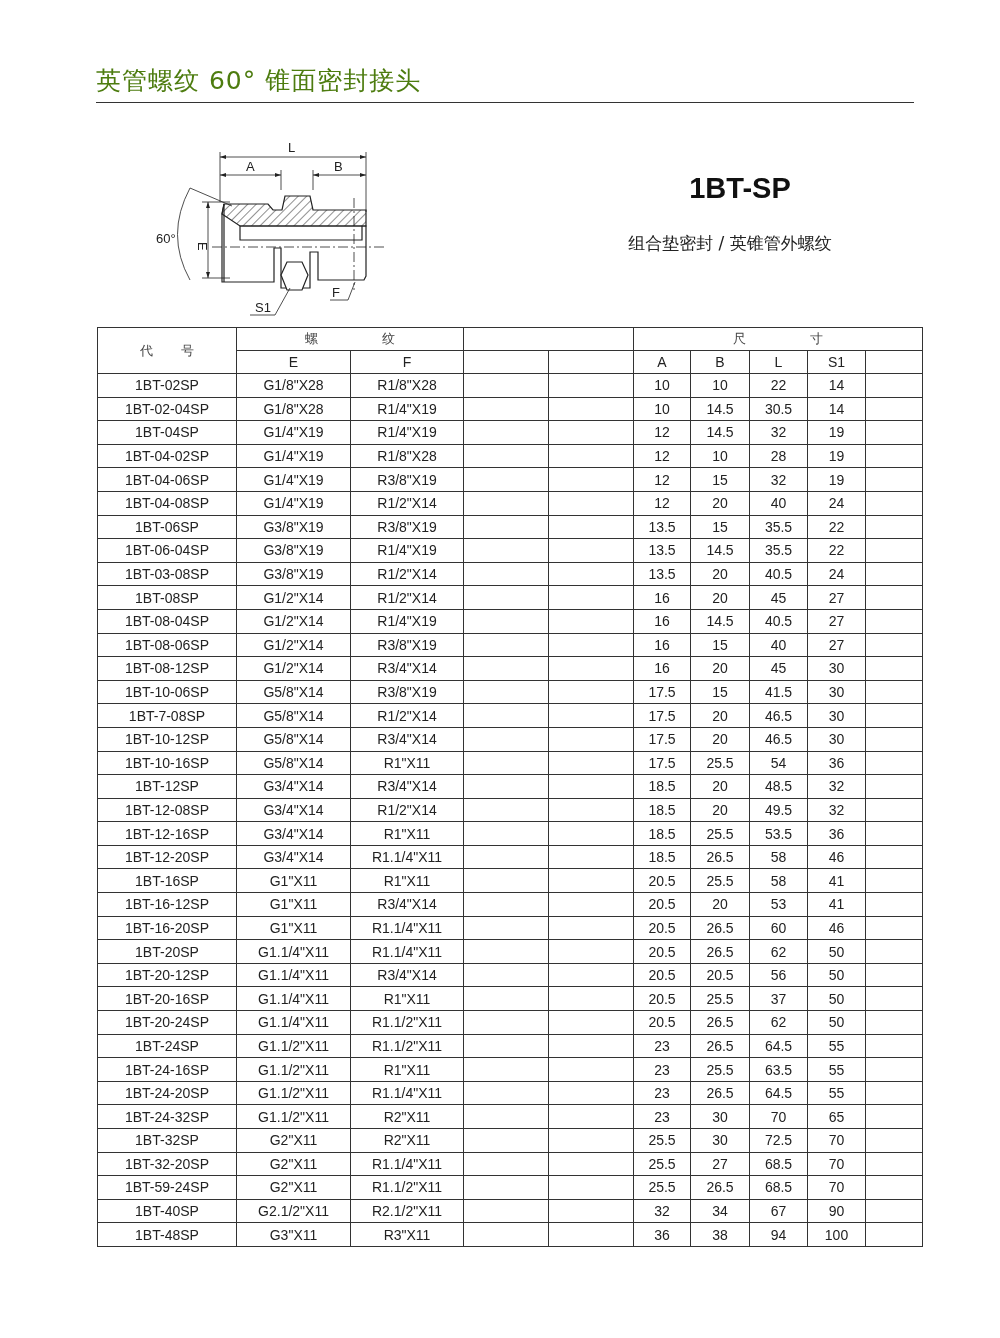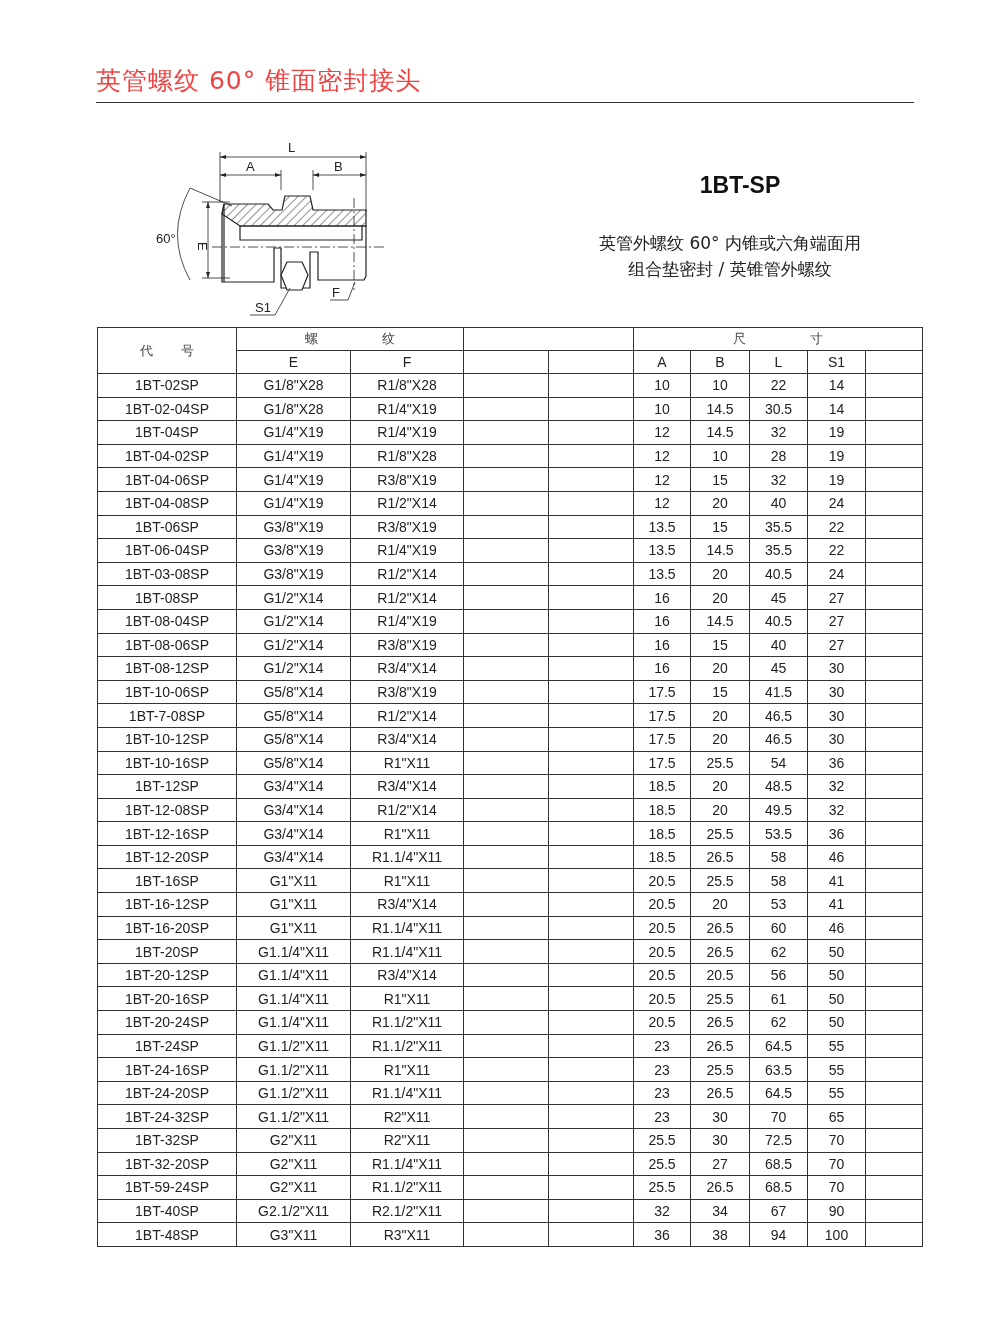--- a/index.html
+++ b/index.html
@@ -1,23 +1,23 @@
 <!DOCTYPE html>
 <html><head>
 <meta charset="utf-8">
 <style>
   html, body { margin: 0; padding: 0; background: #ffffff; }
   body { width: 1000px; height: 1338px; position: relative; overflow: hidden;
          font-family: "Liberation Sans", "DejaVu Sans", sans-serif; color: #1a1a1a; }
   .page-title { position: absolute; left: 96px; top: 64px; font-size: 25px; letter-spacing: 1px;
-                font-family: "DejaVu Sans", sans-serif; font-weight: normal; color: #ef4444; }
+                font-family: "DejaVu Sans", sans-serif; font-weight: normal; color: #4d7c0f; }
   .title-rule { position: absolute; left: 96px; top: 102px; width: 818px; height: 1px; background: #333; }
   .diagram { position: absolute; left: 150px; top: 140px; width: 250px; height: 180px; }
   .model-code { position: absolute; left: 560px; top: 172px; width: 360px; text-align: center;
-                font-size: 23px; font-weight: bold; color: #111; }
+                font-size: 29px; font-weight: bold; color: #111; }
   .desc { position: absolute; left: 540px; top: 230px; width: 380px; text-align: center;
           font-size: 17px; line-height: 26px; font-family: "DejaVu Sans", sans-serif; color: #222; }
   table.spec { position: absolute; left: 97px; top: 327px; border-collapse: collapse;
                font-size: 14px; color: #222; }
   table.spec td { border: 1.3px solid #333; text-align: center; padding: 0; height: 22.6px; white-space: nowrap; }
   table.spec tr.hdr1 td { height: 22px; font-family: "DejaVu Sans", sans-serif; font-size: 13px; color: #444; }
   table.spec tr.hdr2 td { height: 22px; }
   .c-code { width: 110px; } .c-e { width: 113px; } .c-f { width: 112px; }
   .c-x1 { width: 84px; } .c-x2 { width: 84px; }
   .c-a { width: 56px; } .c-b { width: 58px; } .c-l { width: 57px; } .c-s1 { width: 57px; } .c-x3 { width: 56px; }
@@ -80,21 +80,20 @@
     <text x="184" y="31">B</text>
     <text x="48" y="102" transform="rotate(90 48 102)">E</text>
     <text x="6" y="103">60°</text>
     <text x="105" y="172">S1</text>
     <text x="182" y="157">F</text>
   </g>
 </svg>
 
 <div class="model-code">1BT-SP</div>
 <div class="desc">
-  <div>英管外螺纹 60° 内锥或六角端面用</div>
   <div>组合垫密封 / 英锥管外螺纹</div>
 </div>
 
 <table class="spec">
   <tbody id="spec-body">
     <tr class="hdr1">
       <td class="c-code spaced" rowspan="2">代号</td>
       <td colspan="2" class="spaced-wide">螺纹</td>
       <td colspan="2"></td>
       <td colspan="5" class="spaced-wide">尺寸</td>
@@ -423,21 +422,21 @@
         <td></td>
       </tr>
       <tr>
         <td>1BT-20-16SP</td>
         <td>G1.1/4"X11</td>
         <td>R1"X11</td>
         <td></td>
         <td></td>
         <td>20.5</td>
         <td>25.5</td>
-        <td>61</td>
+        <td>37</td>
         <td>50</td>
         <td></td>
       </tr>
       <tr>
         <td>1BT-20-24SP</td>
         <td>G1.1/4"X11</td>
         <td>R1.1/2"X11</td>
         <td></td>
         <td></td>
         <td>20.5</td>

